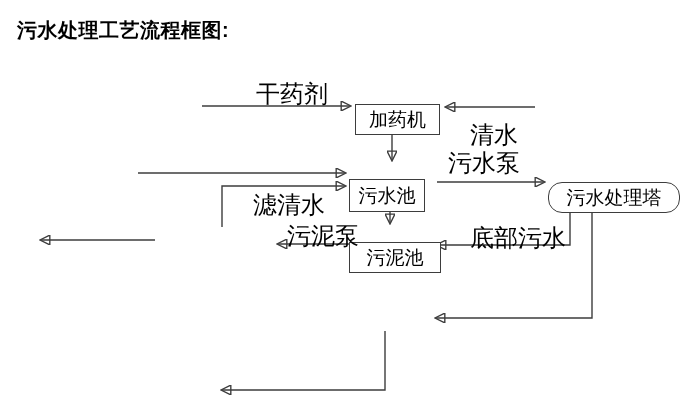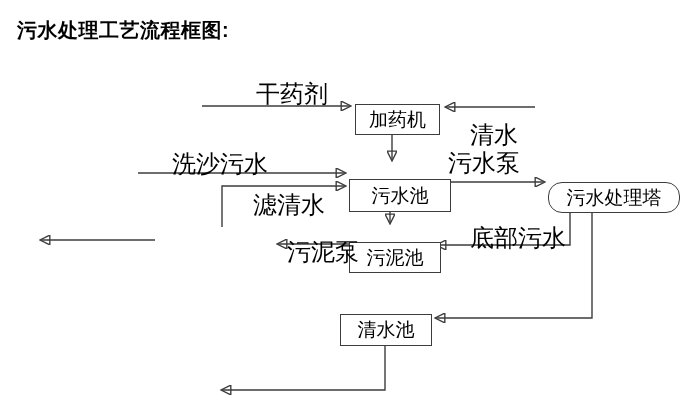--- a/index.html
+++ b/index.html
@@ -27,33 +27,33 @@
     white-space:nowrap;
     margin-top:15px;
   }
   .edge-label{
     position:absolute;
     font-size:24px;color:var(--text,#000);
     white-space:nowrap;line-height:1;
   }
   
   .n-dosing        {left:355px;top:89px; width:85px; height:31px;}
-  .n-sewage        {left:349px;top:164px;width:102px; height:33px;}
+  .n-sewage        {left:349px;top:164px;width:76px; height:33px;}
   .n-tower         {left:548px;top:167px;width:132px;height:31px;border-radius:14px;}
   .n-sludge        {left:349px;top:227px;width:92px; height:31px;}
   .n-belt          {left:155px;top:227px;width:119px;height:33px;}
   .n-clean         {left:340px;top:299px;width:92px; height:32px;}
   
   .l-dry      {left:256px;top:82px;}
   .l-clean    {left:470px;top:84px;margin-top:39px;}
   .l-sand     {left:172px;top:152px;}
   .l-filtered {left:253px;top:193px;}
   .l-swpump   {left:448px;top:151px;}
   .l-bottom   {left:470px;top:226px;}
-  .l-slpump   {left:287px;top:240px;text-align:center;}
+  .l-slpump   {left:287px;top:224px;text-align:center;}
   .l-mudcake  {left:17px; top:228px;}
   .l-recycle  {left:262px;top:365px;}
 </style>
 </head>
 <body>
 
 <div class="stage" style="--bg: #ffffff; --line: #3d3d3d; --text: #000000;">
 
   <div class="title">污水处理工艺流程框图:</div>
 
@@ -82,25 +82,21 @@
   </div>
   <div class="node n-sewage">
     <span>污水池</span>
   </div>
   <div class="node n-tower">
     <span>污水处理塔</span>
   </div>
   <div class="node n-sludge">
     <span>污泥池</span>
   </div>
-  <div class="node n-clean">
-    <span>清水池</span>
-  </div>
 
   <div class="edge-label l-dry">干药剂</div>
   <div class="edge-label l-clean">清水</div>
-  <div class="edge-label l-sand">洗沙污水</div>
   <div class="edge-label l-filtered">滤清水</div>
   <div class="edge-label l-swpump">污水泵</div>
   <div class="edge-label l-bottom">底部污水</div>
   <div class="edge-label l-slpump">污泥泵</div>
 
 </div>
 
 </body></html>

